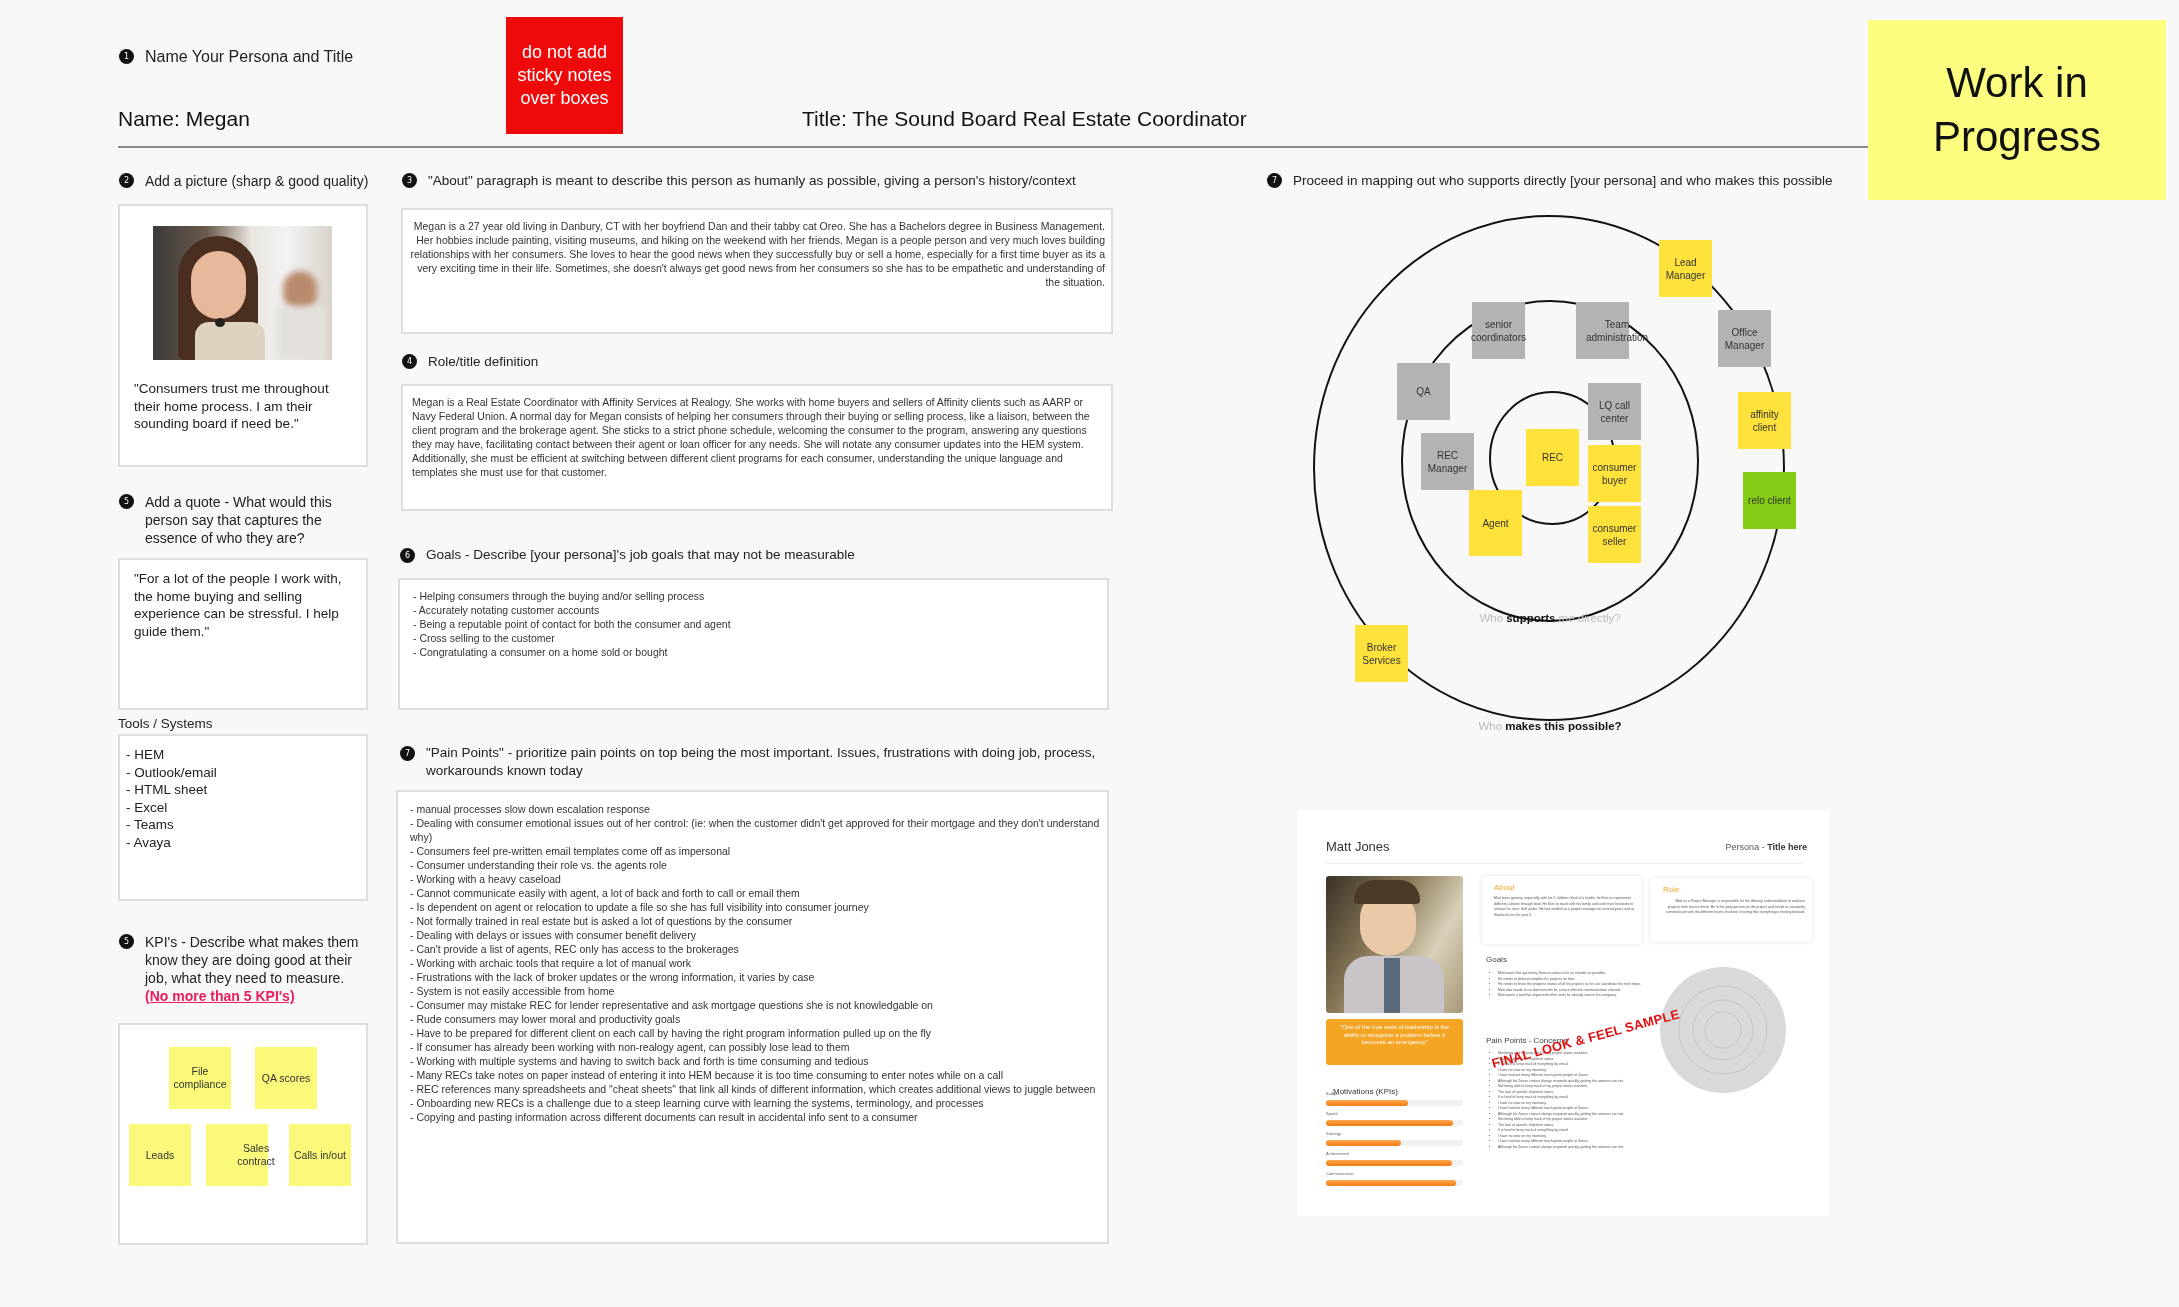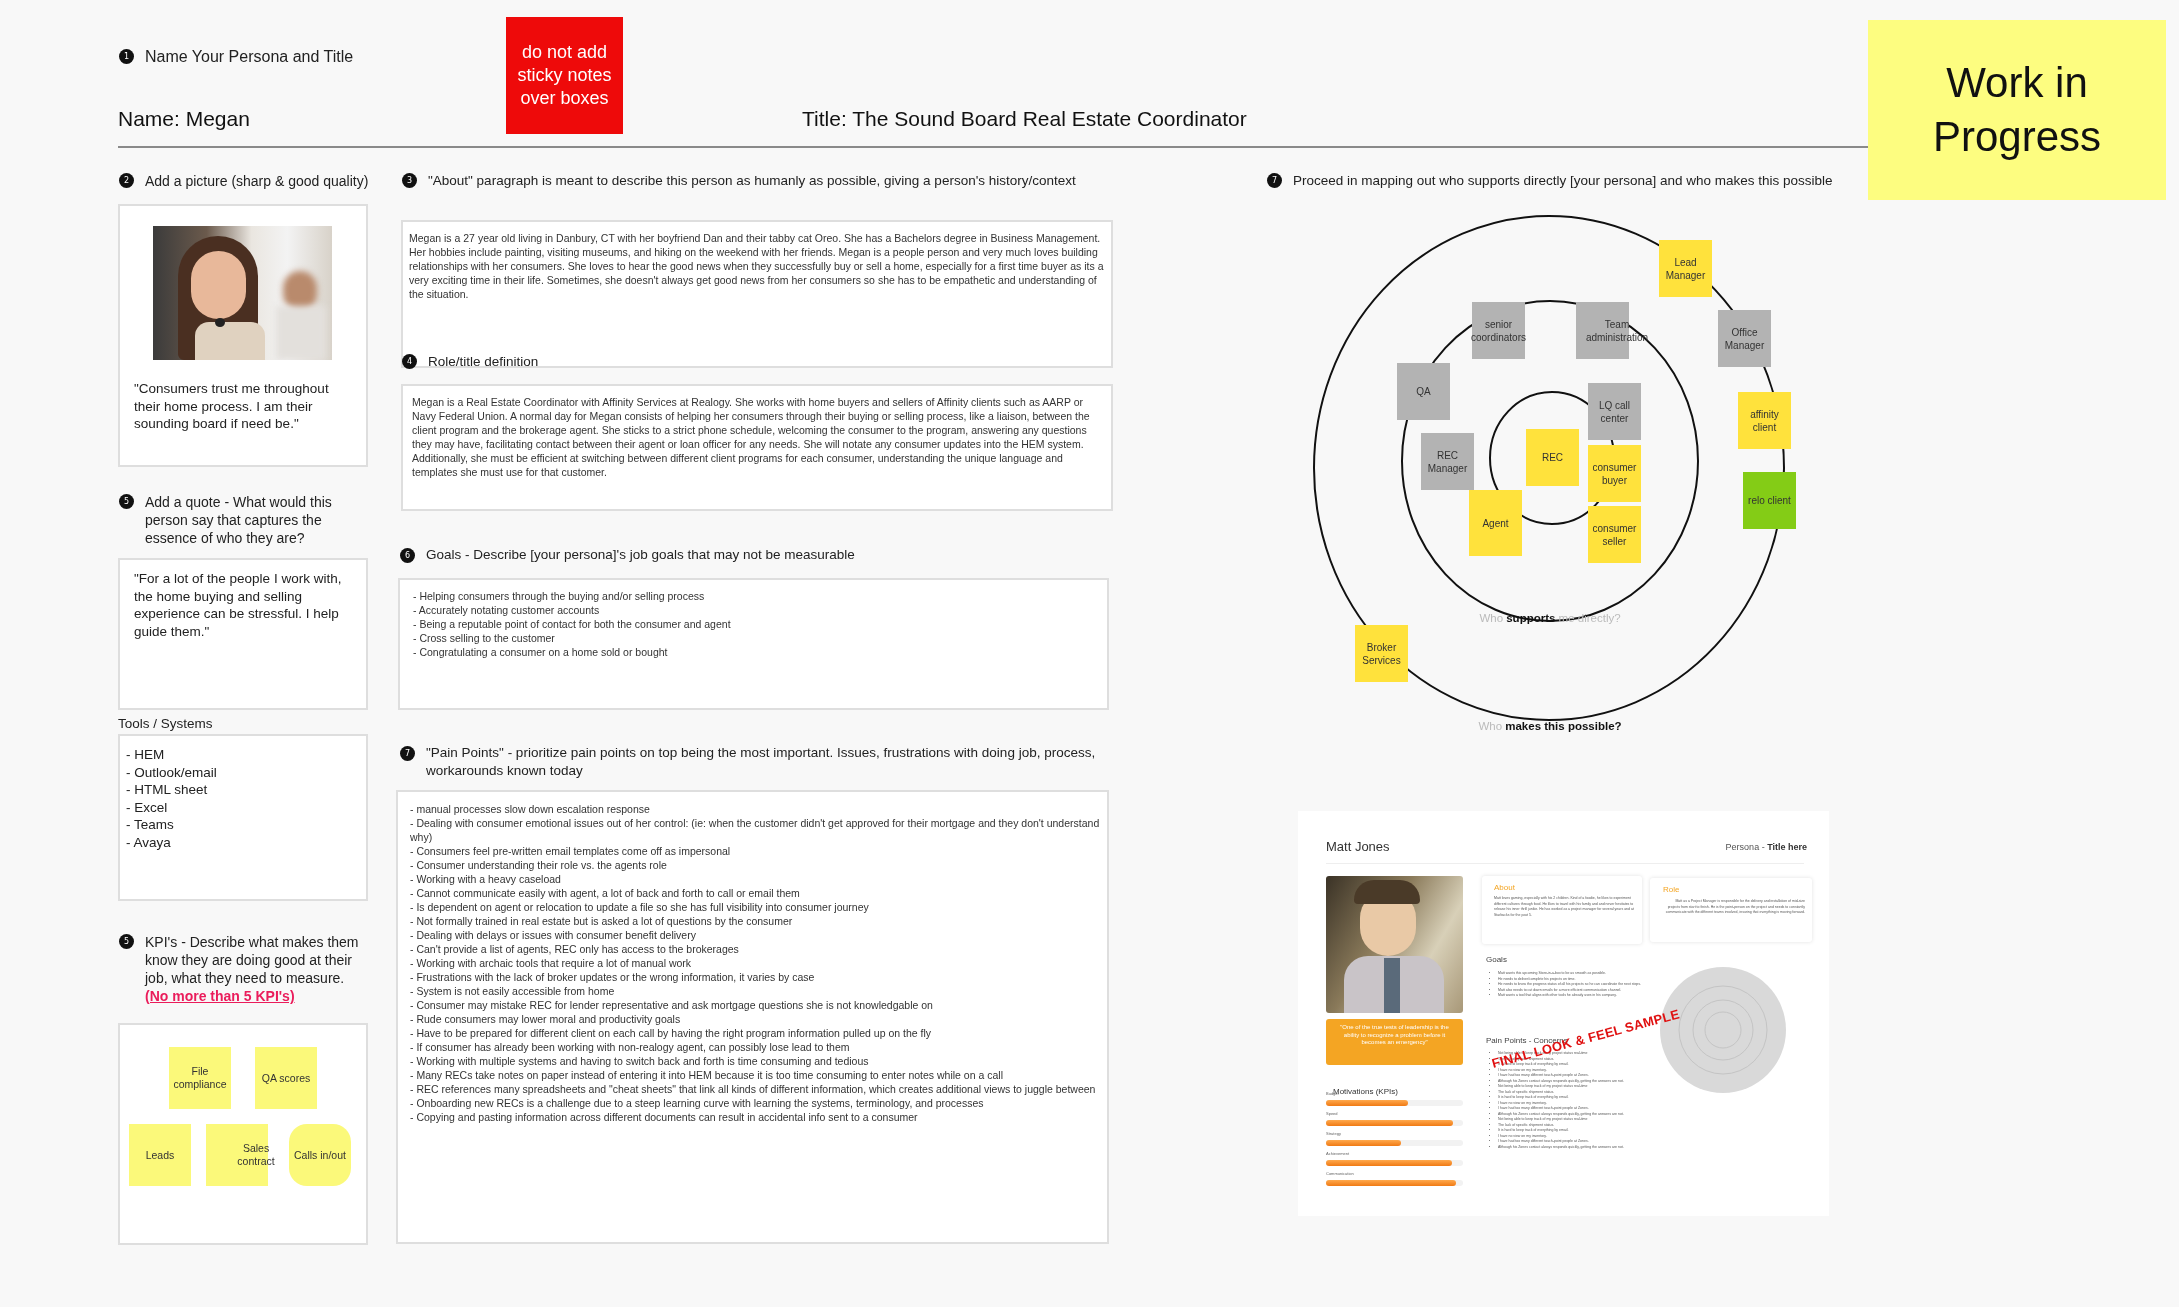--- a/index.html
+++ b/index.html
@@ -81,26 +81,26 @@
 <div class="num" style="left:119px;top:934px;">5</div>
 <div class="hdr" style="left:145px;top:933px;width:215px;">
   <span>KPI's - Describe what makes them know they are doing good at their job, what they need to measure.</span>
   <span style="color:#ea1c5b;font-weight:bold;text-decoration:underline;">(No more than 5 KPI's)</span>
 </div>
 <div class="box" style="left:118px;top:1023px;width:250px;height:222px;">
   <div class="sticky kpi" style="left:49px;top:22px;width:62px;height:62px;">File compliance</div>
   <div class="sticky kpi" style="left:135px;top:22px;width:62px;height:62px;">QA scores</div>
   <div class="sticky kpi" style="left:9px;top:99px;width:62px;height:62px;">Leads</div>
   <div class="sticky kpi" style="left:86px;top:99px;width:62px;height:62px;padding-left:40px;">Sales contract</div>
-  <div class="sticky kpi" style="left:169px;top:99px;width:62px;height:62px;border-radius:18px;">Calls in/out</div>
+  <div class="sticky kpi" style="left:169px;top:99px;width:62px;height:62px;">Calls in/out</div>
 </div>
 
 <div class="num" style="left:402px;top:173px;">3</div>
 <div class="hdr" style="left:428px;top:172px;font-size:13.5px;">"About" paragraph is meant to describe this person as humanly as possible, giving a person's history/context</div>
-<div class="box" style="left:401px;top:220px;width:712px;height:148px;">
+<div class="box" style="left:401px;top:208px;width:712px;height:126px;text-align:right;">
   <div class="abs small" style="left:6px;top:9px;width:696px;">Megan is a 27 year old living in Danbury, CT with her boyfriend Dan and their tabby cat Oreo. She has a Bachelors degree in Business Management. Her hobbies include painting, visiting museums, and hiking on the weekend with her friends.  Megan is a people person and very much loves building relationships with her consumers. She loves to hear the good news when they successfully buy or sell a home, especially for a first time buyer as its a very exciting time in their life. Sometimes, she doesn't always get good news from her consumers so she has to be empathetic and understanding of the situation.</div>
 </div>
 
 <div class="num" style="left:402px;top:354px;">4</div>
 <div class="hdr" style="left:428px;top:353px;font-size:13.5px;">Role/title definition</div>
 <div class="box" style="left:401px;top:384px;width:712px;height:127px;">
   <div class="abs small" style="left:9px;top:9px;width:696px;">Megan is a Real Estate Coordinator with Affinity Services at Realogy. She works with home buyers and sellers of Affinity clients such as AARP or Navy Federal Union. A normal day for Megan consists of helping her consumers through their buying or selling process, like a liaison, between the client program and the brokerage agent. She sticks to a strict phone schedule, welcoming the consumer to the program, answering any questions they may have, facilitating contact between their agent or loan officer for any needs. She will notate any consumer updates into the HEM system. Additionally, she must be efficient at switching between different client programs for each consumer, understanding the unique language and templates she must use for that customer.</div>
 </div>
 
 <div class="num" style="left:400px;top:548px;">6</div>

